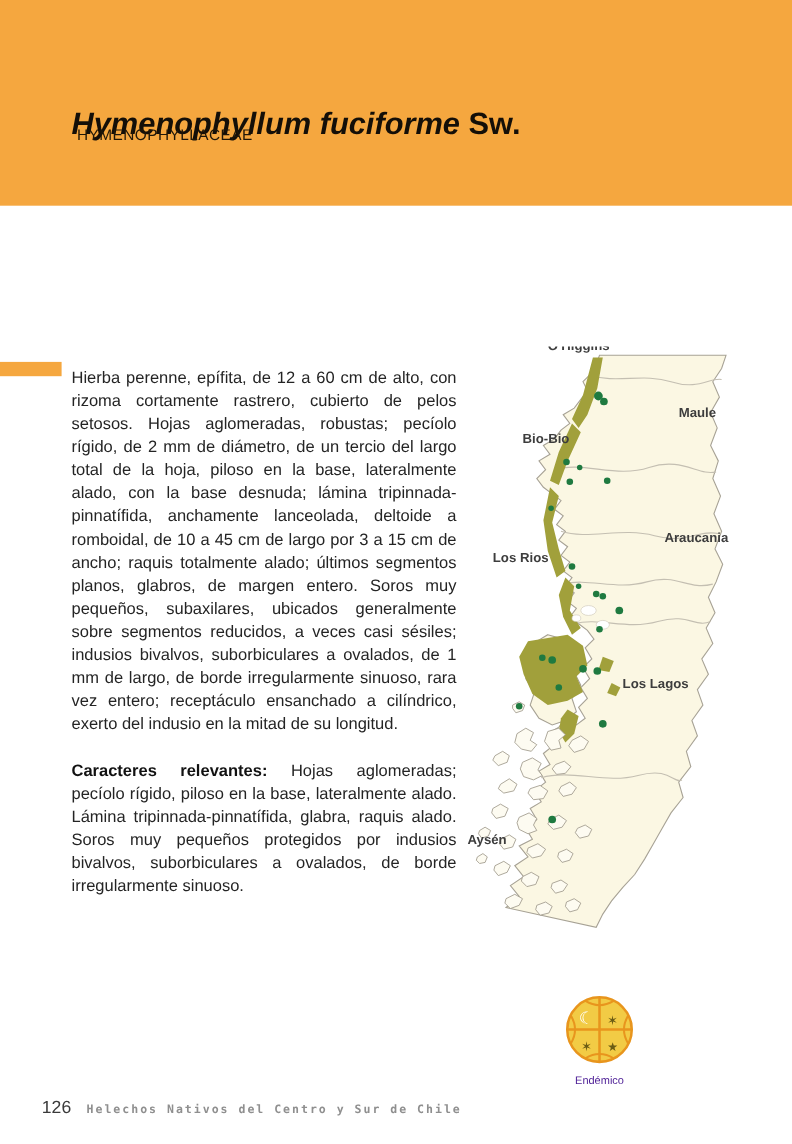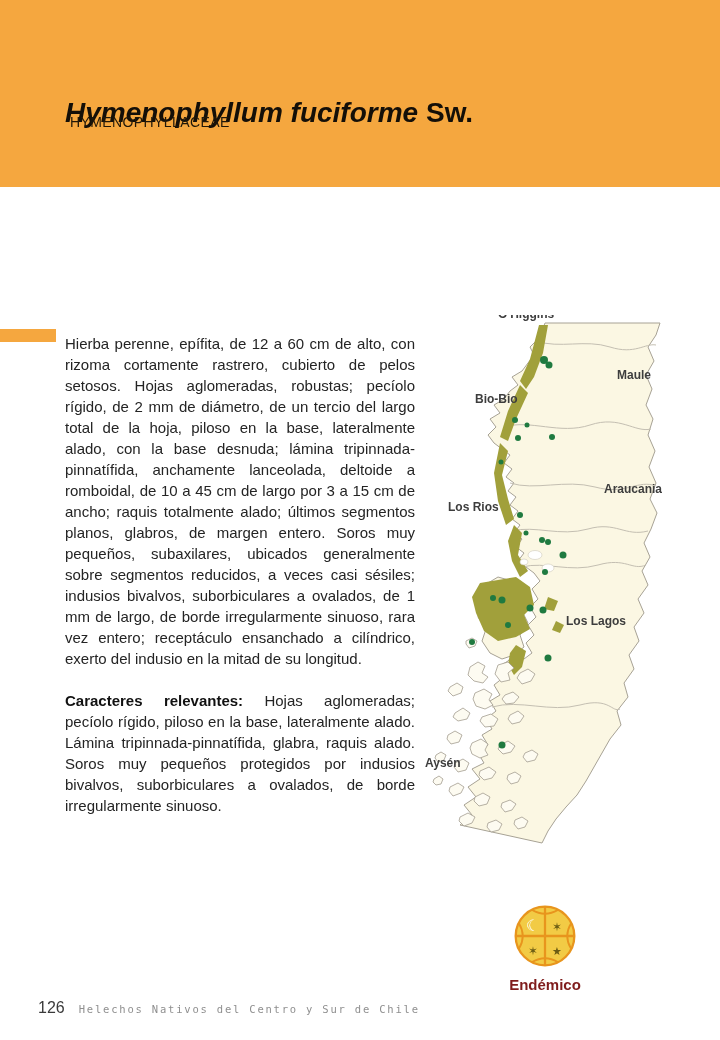--- a/index.html
+++ b/index.html
@@ -29,27 +29,27 @@
   .lbl-ohiggins{left:78px;top:-8px;}
   .lbl-maule{left:197px;top:53px;}
   .lbl-biobio{left:55px;top:77px;}
   .lbl-araucania{left:184px;top:167px;}
   .lbl-losrios{left:28px;top:185px;}
   .lbl-loslagos{left:146px;top:299px;}
   .lbl-aysen{left:5px;top:441px;}
 
   
   .badge{position:absolute;left:503px;top:903px;width:84px;text-align:center;}
-  .badge-label{margin-top:3px;font-size:15px;color:#7f1d1d;font-weight:bold;}
+  .badge-label{margin-top:3px;font-size:10px;color:#4c1d95;}
 
   
   .footer{position:absolute;left:38px;top:999px;display:flex;align-items:baseline;}
   .pageno{font-size:16px;color:#3a3a3a;}
   .booktitle{margin-left:14px;font-family:"DejaVu Sans Mono",monospace;font-size:10.5px;
-             letter-spacing:1.8px;color:#8f8f8f;}
+             letter-spacing:1.8px;color:#8f8f8f;font-weight:bold;}
 </style>
 </head>
 <body>
 
 <div class="page">
 
   <div class="band">
     <h1 class="title"><span class="sci">Hymenophyllum fuciforme</span><span> Sw.</span></h1>
     <div class="family">HYMENOPHYLLACEAE</div>
   </div>

